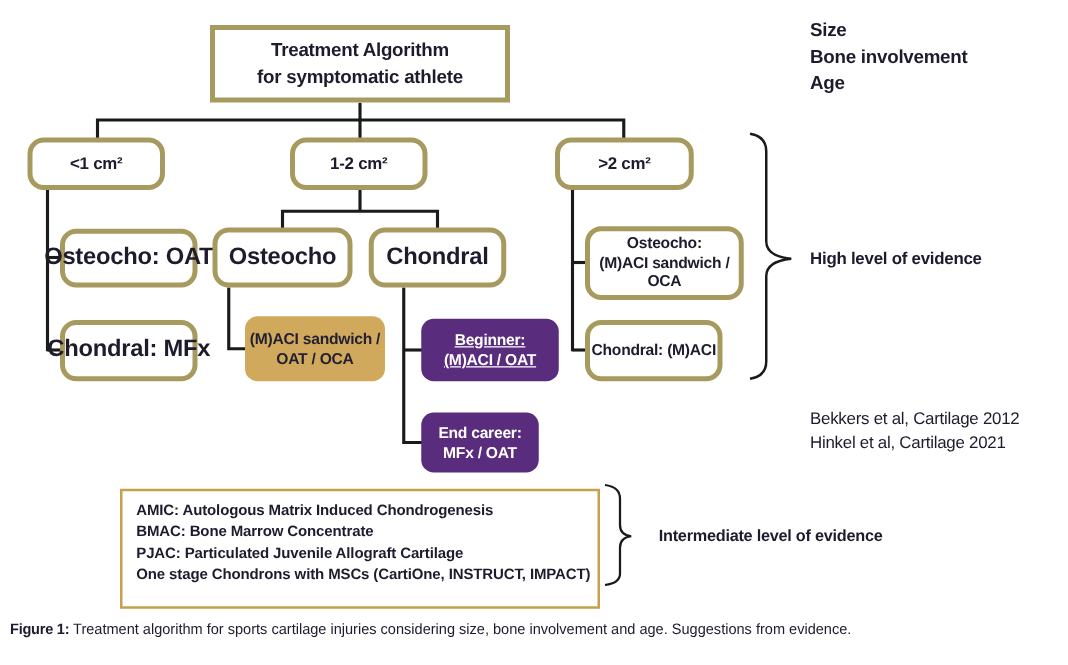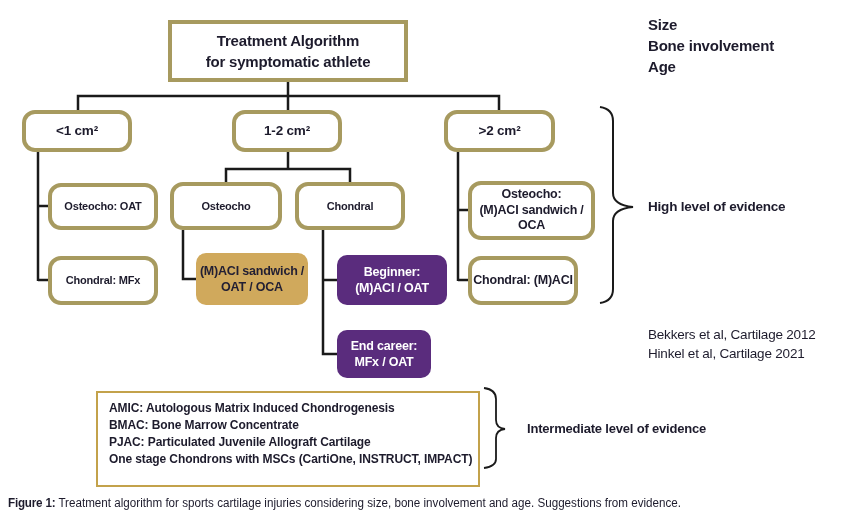--- a/index.html
+++ b/index.html
@@ -11,21 +11,21 @@
   .connectors{position:absolute;left:0;top:0;width:854px;height:532px;pointer-events:none;}
   .abs{position:absolute;}
   .title-box{
     left:168px;top:20px;width:240px;height:62px;
     border:4px solid #A79A5F;background:#fff;
     display:flex;flex-direction:column;justify-content:center;
     text-align:center;font-weight:bold;font-size:15px;line-height:1.4;letter-spacing:-0.2px;
   }
   .node{
     display:flex;flex-direction:column;align-items:center;justify-content:center;
-    text-align:center;font-weight:bold;font-size:11px;line-height:1.3;letter-spacing:-0.2px;
+    text-align:center;font-weight:bold;font-size:19px;line-height:1.3;letter-spacing:-0.2px;
     border:4px solid #A79A5F;border-radius:13px;background:#fff;
   }
   .node .ln{white-space:nowrap;}
   .size-node{font-size:13.5px;}
   .fill-gold{background:#D0A95C;border:none;border-radius:10px;color:#221F33;}
   .fill-purple{background:#5A2C7D;border:none;border-radius:10px;color:#ffffff;}
   .criteria{left:648px;top:14px;font-weight:bold;font-size:15px;line-height:21px;letter-spacing:-0.2px;}
   .evidence-label{font-weight:bold;font-size:13.5px;letter-spacing:-0.2px;white-space:nowrap;}
   .refs{left:648px;top:325px;font-size:13.5px;line-height:19px;letter-spacing:-0.2px;}
   .legend-box{
@@ -95,21 +95,21 @@
   <div class="abs node" style="left:170px;top:182px;width:112px;height:48px;">
     <div class="ln">Osteocho</div>
   </div>
   <div class="abs node" style="left:295px;top:182px;width:110px;height:48px;">
     <div class="ln">Chondral</div>
   </div>
   <div class="abs node fill-gold" style="left:196px;top:253px;width:112px;height:52px;font-size:12.5px;">
     <div class="ln">(M)ACI sandwich /</div>
     <div class="ln">OAT / OCA</div>
   </div>
-  <div class="abs node fill-purple" style="left:337px;top:255px;width:110px;height:50px;font-size:12.5px;">
+  <div class="abs node fill-purple" style="left:337px;top:255px;width:110px;height:50px;font-size:12.5px;text-decoration:underline;">
     <div class="ln">Beginner:</div>
     <div class="ln">(M)ACI / OAT</div>
   </div>
   <div class="abs node fill-purple" style="left:337px;top:330px;width:94px;height:48px;font-size:12.5px;">
     <div class="ln">End career:</div>
     <div class="ln">MFx / OAT</div>
   </div>
 
   <div class="abs node" style="left:468px;top:181px;width:127px;height:59px;font-size:12.5px;line-height:1.25;">
     <div class="ln">Osteocho:</div>

